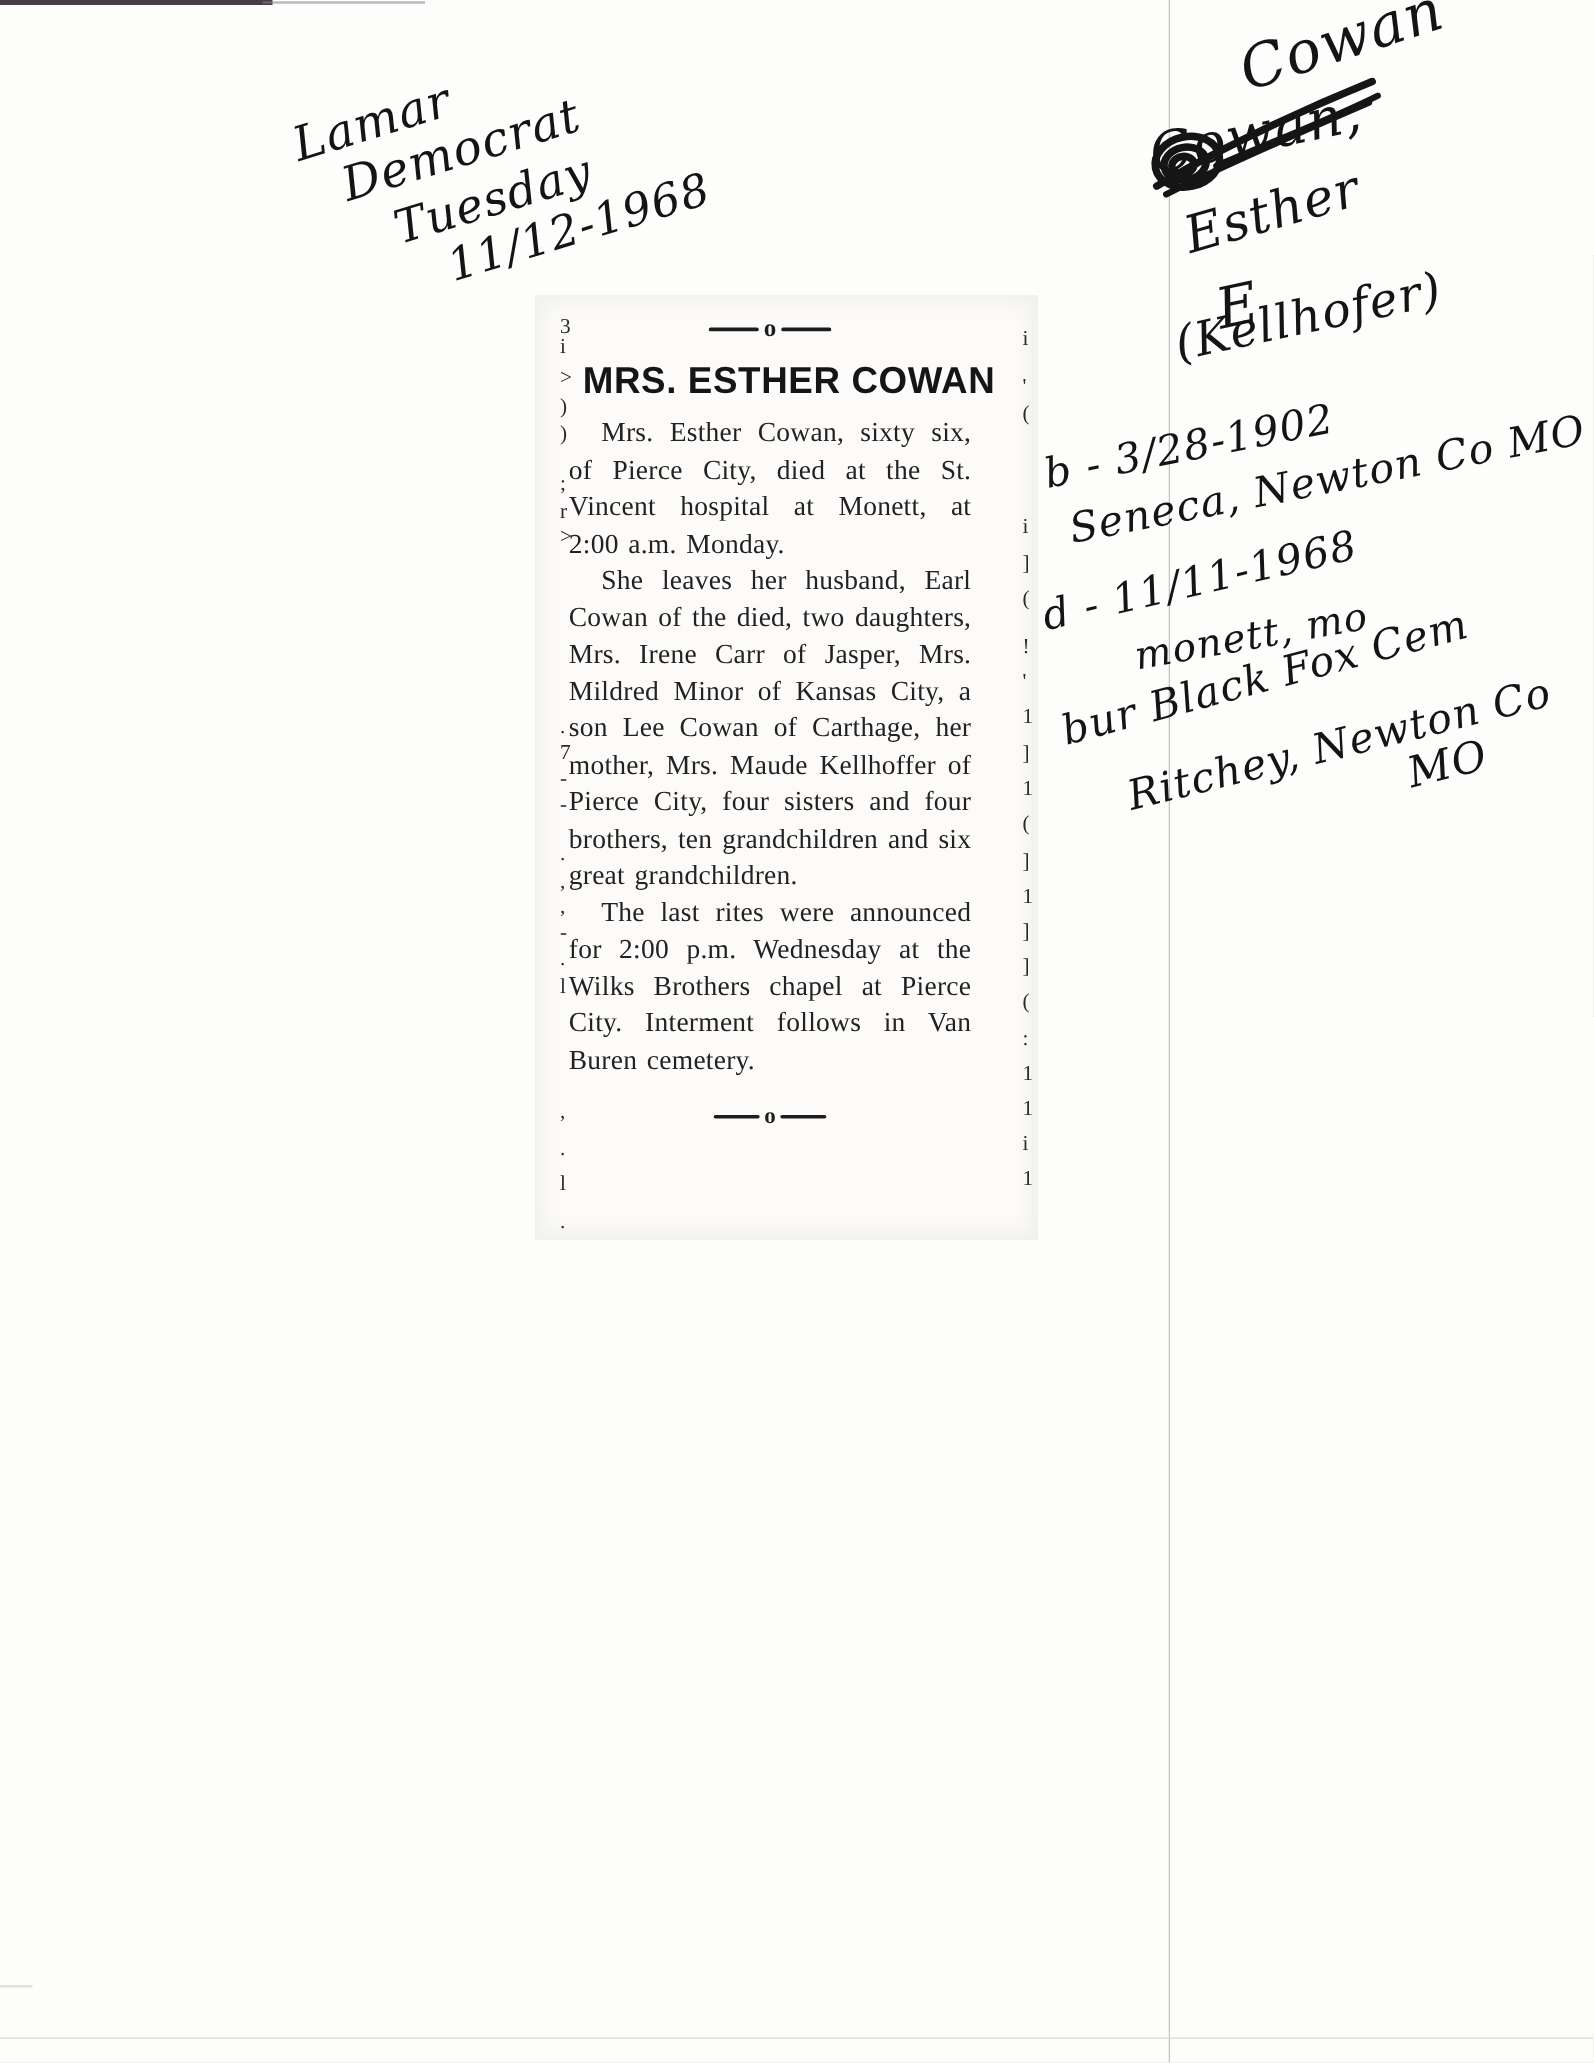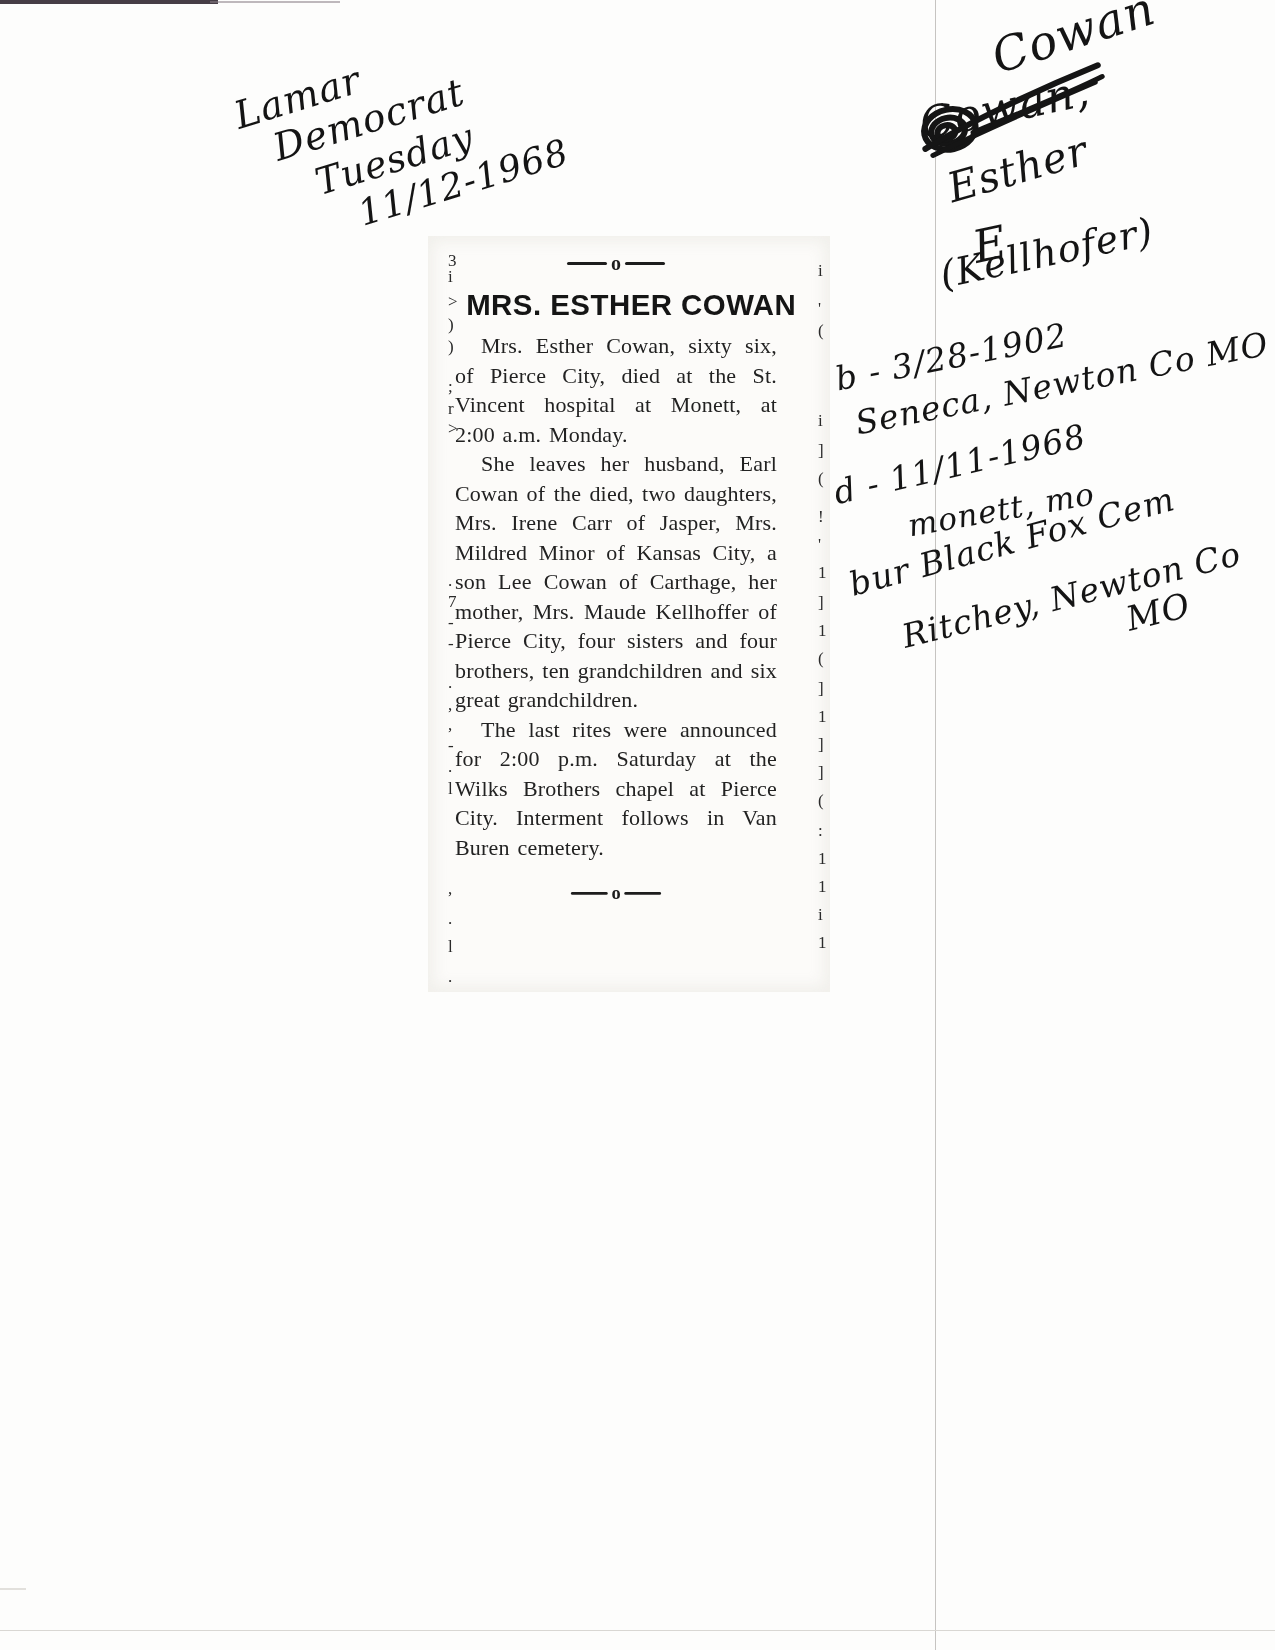--- a/index.html
+++ b/index.html
@@ -95,21 +95,21 @@
     <div class="clip-col">
       <div class="divider" style="margin-top:22px;">
         <span class="dline"></span>
         <span class="do">o</span>
         <span class="dline"></span>
       </div>
       <div class="headline">MRS. ESTHER COWAN</div>
       <div class="news-body">
           <p class="news-p">Mrs. Esther Cowan, sixty six, of Pierce City, died at the St. Vincent hospital at Monett, at 2:00 a.m. Monday.</p>
           <p class="news-p">She leaves her husband, Earl Cowan of the died, two daughters, Mrs. Irene Carr of Jasper, Mrs. Mildred Minor of Kansas City, a son Lee Cowan of Carthage, her mother, Mrs. Maude Kellhoffer of Pierce City, four sisters and four brothers, ten grandchildren and six great grandchildren.</p>
-          <p class="news-p">The last rites were announced for 2:00 p.m. Saturday at the Wilks Brothers chapel at Pierce City. Interment follows in Van Buren cemetery.</p>
+          <p class="news-p">The last rites were announced for 2:00 p.m. Wednesday at the Wilks Brothers chapel at Pierce City. Interment follows in Van Buren cemetery.</p>
         </div>
       <div class="divider" style="margin-top:26px;transform:scale(.92);">
         <span class="dline"></span>
         <span class="do">o</span>
         <span class="dline"></span>
       </div>
     </div>
   </div>
 
   <div class="marks-col" style="left:448px;">

